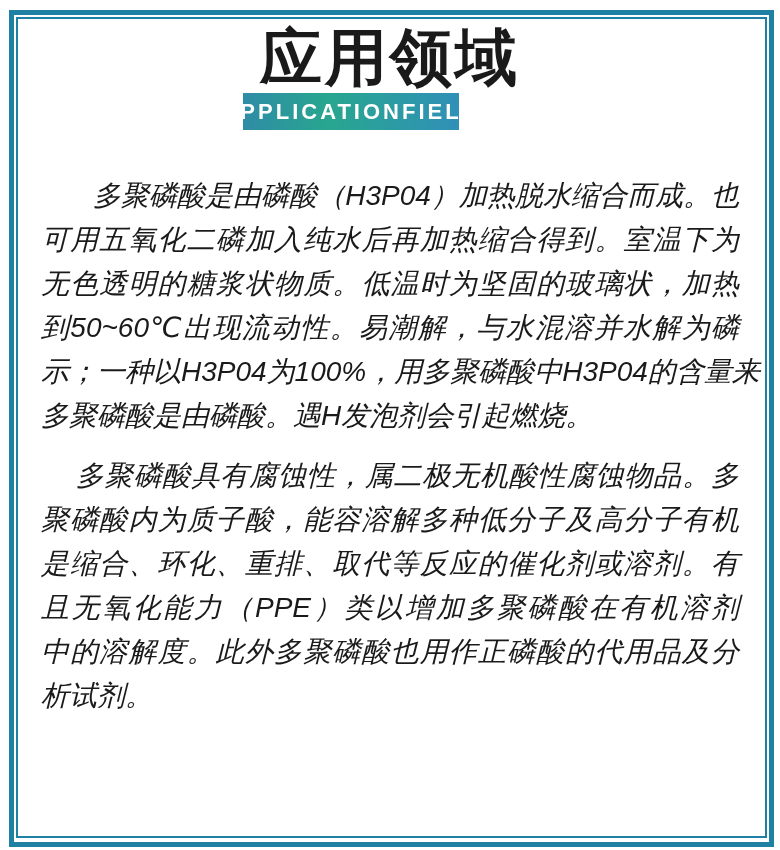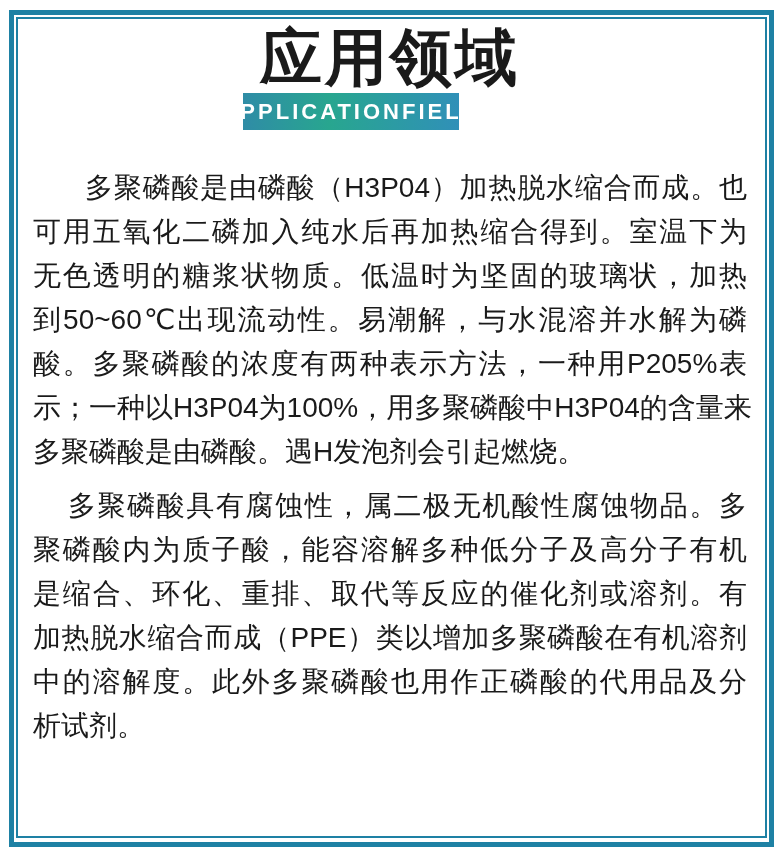--- a/index.html
+++ b/index.html
@@ -43,21 +43,21 @@
     font-size:22px;
     font-weight:bold;
     letter-spacing:3px;
     white-space:nowrap;
   }
   .content{
     position:absolute;
     top:158px;left:25px;right:25px;
     color:#1a1a1a;
   }
-  .para{margin:8px;}
+  .para{margin:16px;font-style:italic;}
   .para + .para{margin-top:10px;}
   .line{
     height:44px;
     line-height:44px;
     font-size:28px;
     font-weight:500;
     text-align:justify;
     text-align-last:justify;
     white-space:nowrap;
     overflow:visible;
@@ -79,25 +79,24 @@
 <div class="badge">
   <span>APPLICATIONFIELD</span>
 </div>
 
 <div class="content">
   <div class="para">
     <div class="line indent-lg">多聚磷酸是由磷酸（H3P04）加热脱水缩合而成。也</div>
     <div class="line">可用五氧化二磷加入纯水后再加热缩合得到。室温下为</div>
     <div class="line">无色透明的糖浆状物质。低温时为坚固的玻璃状，加热</div>
     <div class="line">到50~60℃出现流动性。易潮解，与水混溶并水解为磷</div>
-    <div class="line">酸。多聚磷酸的浓度有两种表示方法，一种用P205%表</div>
     <div class="line">示；一种以H3P04为100%，用多聚磷酸中H3P04的含量来</div>
     <div class="line last">多聚磷酸是由磷酸。遇H发泡剂会引起燃烧。</div>
   </div>
   <div class="para">
     <div class="line indent-sm">多聚磷酸具有腐蚀性，属二极无机酸性腐蚀物品。多</div>
     <div class="line">聚磷酸内为质子酸，能容溶解多种低分子及高分子有机</div>
     <div class="line">是缩合、环化、重排、取代等反应的催化剂或溶剂。有</div>
-    <div class="line">加热脱水缩合而成（PPE）类以增加多聚磷酸在有机溶剂</div>
+    <div class="line">且无氧化能力（PPE）类以增加多聚磷酸在有机溶剂</div>
     <div class="line">中的溶解度。此外多聚磷酸也用作正磷酸的代用品及分</div>
     <div class="line last">析试剂。</div>
   </div>
 </div>
 
 </body></html>

